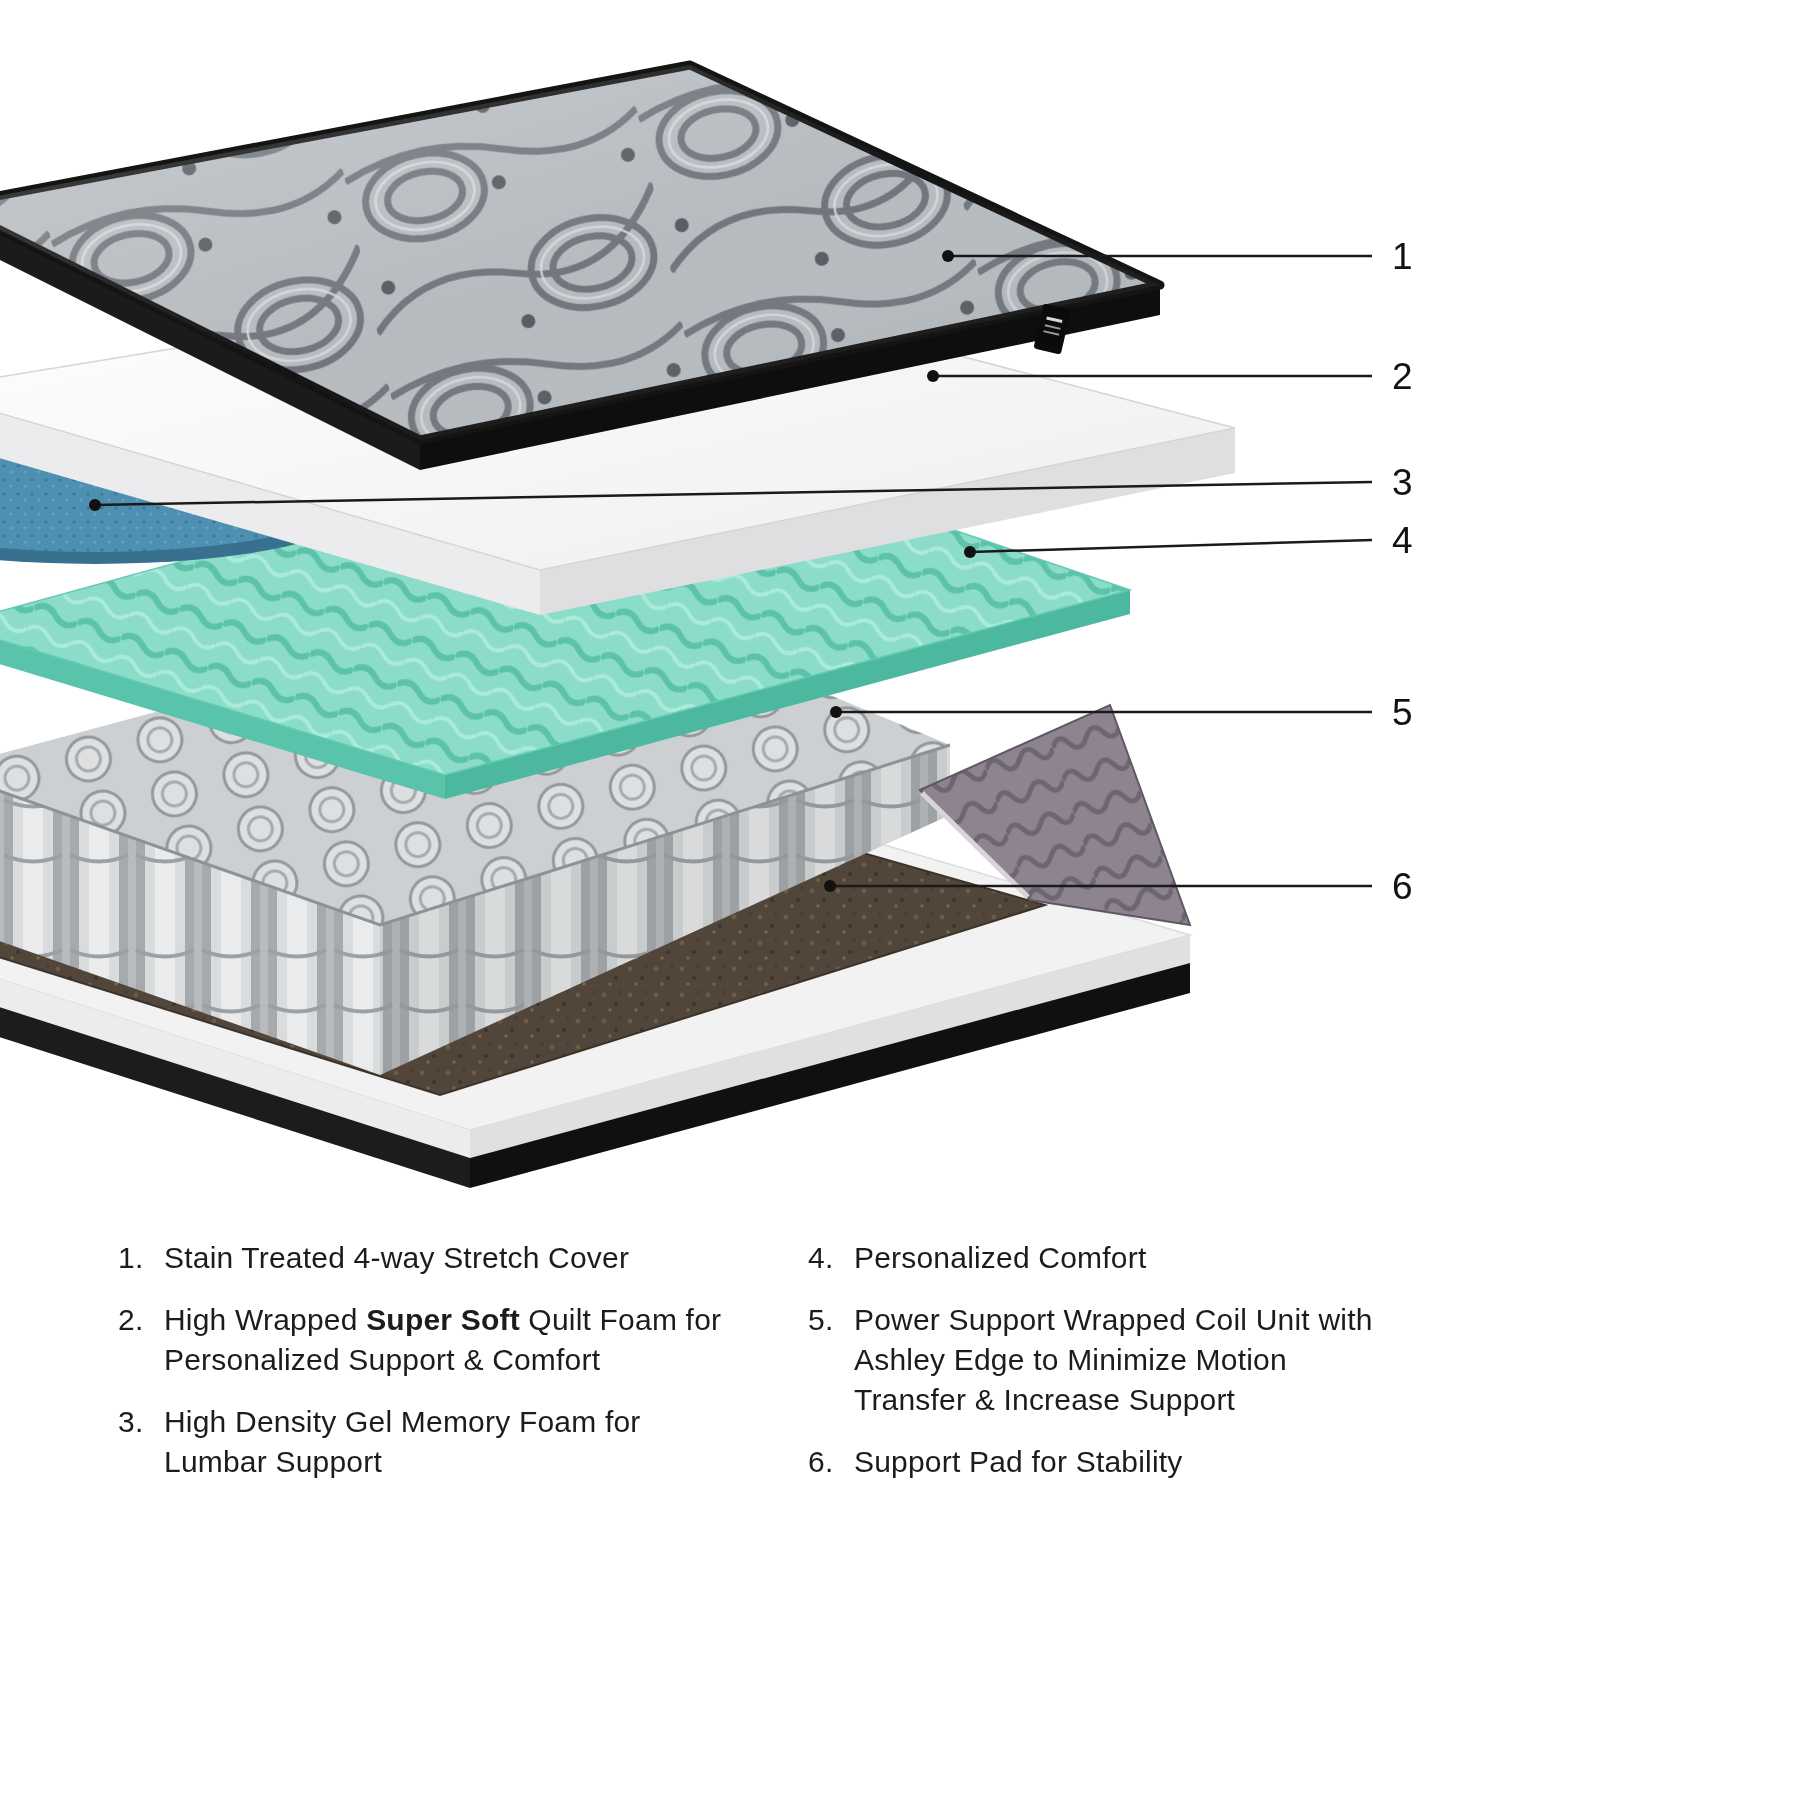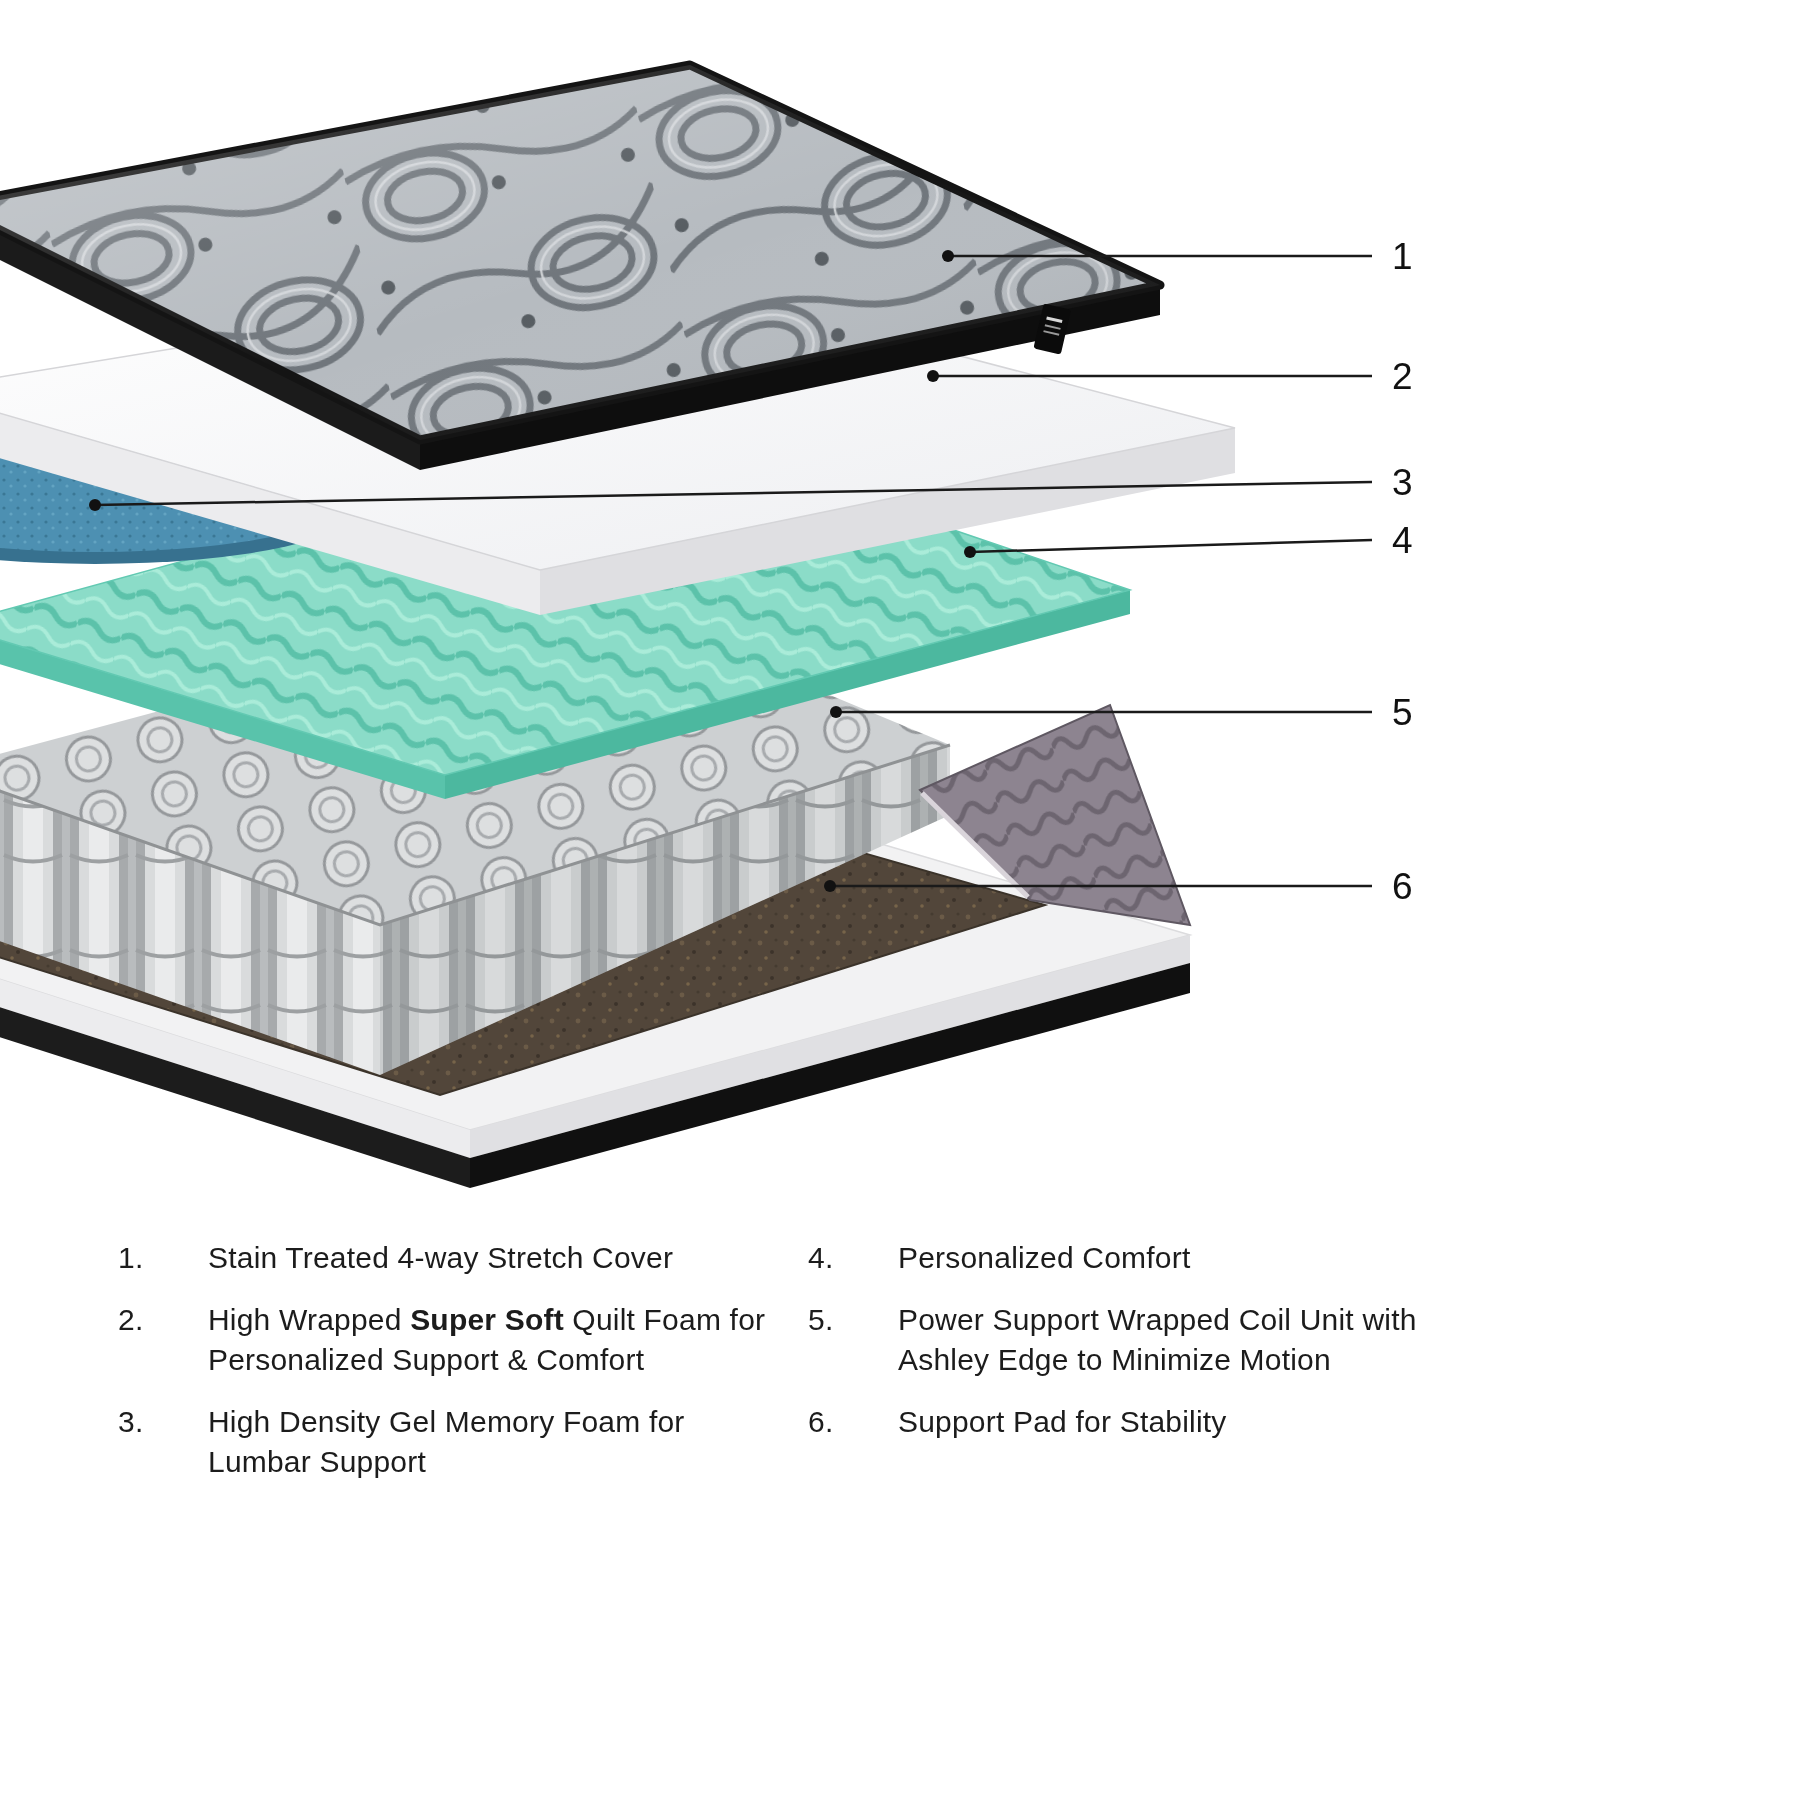--- a/index.html
+++ b/index.html
@@ -4,21 +4,21 @@
 <style>
   html,body{margin:0;padding:0;background:#ffffff;}
   body{width:1800px;height:1800px;position:relative;font-family:"Liberation Sans",sans-serif;color:#1c1c1c;overflow:hidden;}
   .stage{position:absolute;top:0;left:0;width:1800px;height:1200px;}
   .stage svg{display:block;}
   .legend{position:absolute;top:1238px;left:0;right:0;padding:0 118px;display:flex;}
   .col-left{width:690px;flex:none;}
   .col-right{flex:1;}
   .item{display:flex;margin-bottom:22px;font-size:30px;line-height:40px;letter-spacing:.2px;}
   .num{width:46px;flex:none;}
-  .txt{flex:1;margin-left:44px;}
+  .txt{flex:1;}
   .b{font-weight:700;}
 </style>
 </head>
 <body>
 
 <div class="stage">
 <svg width="1800" height="1200" viewBox="0 0 1800 1200" xmlns="http://www.w3.org/2000/svg">
   <defs>
     <pattern id="quilt" width="300" height="220" patternUnits="userSpaceOnUse" patternTransform="rotate(-12)">
       <rect width="300" height="220" fill="#b6bbc0"></rect>
@@ -202,20 +202,21 @@
       <div class="num">4.</div>
       <div class="txt">
         <div>Personalized Comfort</div>
       </div>
     </div>
     <div class="item">
       <div class="num">5.</div>
       <div class="txt">
         <div>Power Support Wrapped Coil Unit with</div>
         <div>Ashley Edge to Minimize Motion</div>
+        <div>Transfer &amp; Increase Support</div>
       </div>
     </div>
     <div class="item">
       <div class="num">6.</div>
       <div class="txt">
         <div>Support Pad for Stability</div>
       </div>
     </div>
   </div>
 </div>

